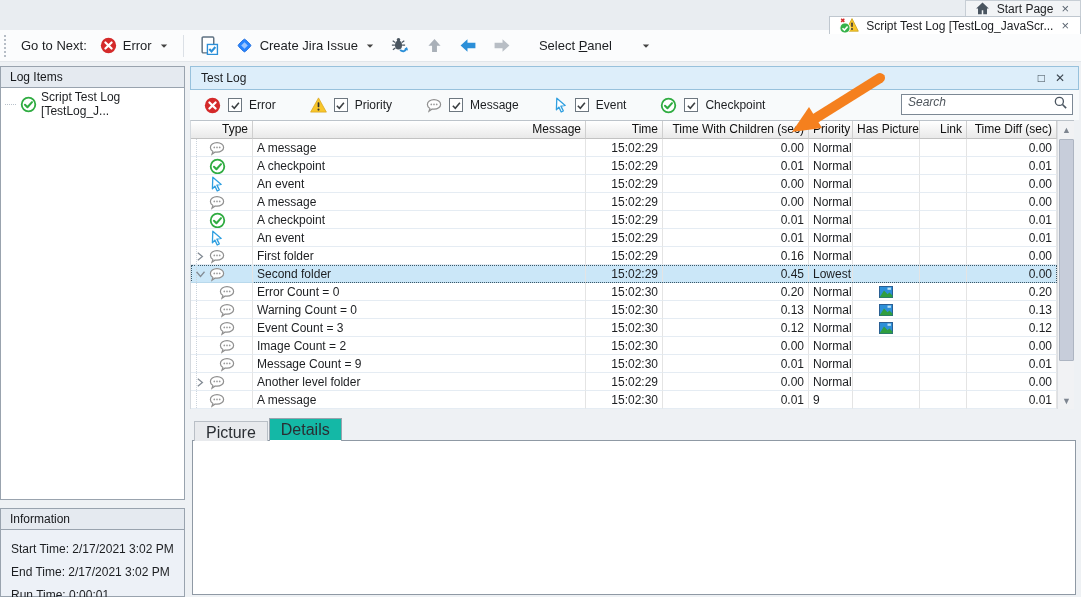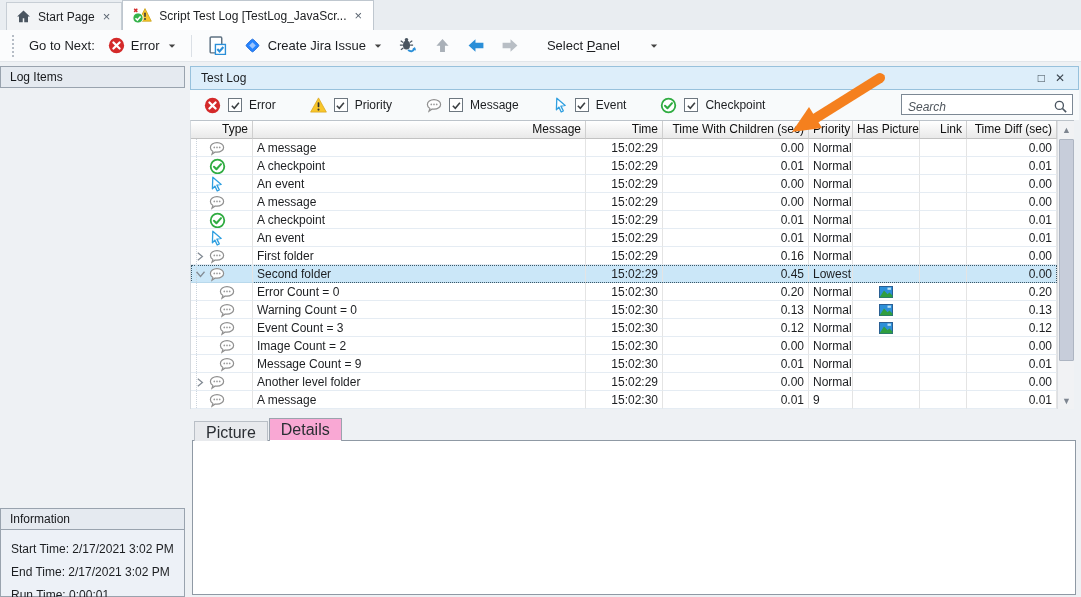--- a/index.html
+++ b/index.html
@@ -1,29 +1,29 @@
 <!DOCTYPE html>
 <html><head>
 <meta charset="utf-8">
 <style>
   * { margin:0; padding:0; box-sizing:border-box; }
   html,body { width:1081px; height:597px; overflow:hidden; }
   body { font-family:"Liberation Sans", sans-serif; font-size:12px; color:#1c1e21; background:#eef1f4; }
   #screen { position:relative; width:1081px; height:597px; }
 
   
-  .tabbar { position:absolute; left:0; top:0; width:100%; height:30px; background:#e9edf1; display:flex; align-items:flex-end; padding-left:6px; }
+  .tabbar { position:absolute; left:0; top:0; width:100%; height:30px; background:#e9edf1; display:flex; align-items:flex-end; padding-left:6px;flex-direction:column; }
   .tab { display:flex; align-items:center; gap:7px; height:28px; padding:0 10px 0 9px; background:#f2f4f6; border:1px solid #c7ced5; border-bottom:none; font-size:12px; cursor:default; }
   .tab.active { background:#ffffff; height:30px; border-color:#bfc7cf; position:relative; z-index:2; }
   .tab-close { color:#5a6470; font-size:13px; line-height:10px; padding:0 1px; }
   .ic { display:inline-flex; align-items:center; justify-content:center; }
   .ic svg { display:block; }
 
   
-  .toolbar { position:absolute; left:0; top:30px; width:100%; height:32px; background:#fbfcfd; border-bottom:1px solid #e2e6ea; display:flex; align-items:center; gap:6px; padding:0 8px 0 12px; font-size:13px; }
+  .toolbar { position:absolute; left:0; top:30px; width:100%; height:32px; background:#fbfcfd; border-bottom:1px solid #e2e6ea; display:flex; align-items:center; gap:6px; padding:0 8px 0 4px; font-size:13px; }
   .grip { width:4px; height:22px; border-left:2px dotted #b6bdc6; margin-right:3px; }
   .tb-btn { display:inline-flex; align-items:center; gap:6px; background:transparent; border:none; font:inherit; color:#1c1e21; padding:3px 5px; cursor:default; }
   .tb-sep { width:1px; height:22px; background:#dbe0e6; margin:0 4px; }
   .caret { margin-left:2px; }
   .tb-label { padding:0 2px 0 4px; }
   .ak { text-decoration:underline; }
 
   
   .panel-header { background:#e5eaf0; border:1px solid #99a3ae; height:22px; display:flex; align-items:center; padding-left:9px; font-size:12px; color:#16181b; }
   .leftpanel { position:absolute; left:0; top:66px; width:185px; bottom:0; }
@@ -35,21 +35,21 @@
   .lp-info div { line-height:23px; }
 
   
   .rightpanel { position:absolute; left:190px; top:66px; right:0; bottom:0; }
   .tl-header { position:absolute; left:0; top:0; right:2px; height:24px; background:#ddeefa; border:1px solid #97c1dc; display:flex; align-items:center; padding:0 8px 0 10px; }
   .tl-title { flex:1; }
   .winbtn { font-size:12px; color:#3c4650; padding:0 5px; cursor:default; }
   .filterbar { position:absolute; left:0; top:24px; right:2px; height:30px; background:#f8fafb; display:flex; align-items:center; padding-left:14px; }
   .filter { display:inline-flex; align-items:center; gap:7px; margin-right:34px; }
   .cb { width:14px; height:14px; background:#fff; border:1px solid #6d7780; display:inline-flex; align-items:center; justify-content:center; }
-  .searchbox { position:absolute; right:8px; top:28px; width:172px; height:21px; border:1px solid #7c8894; background:#fff; display:flex; align-items:flex-end; padding:0 4px 0 6px; }
+  .searchbox { position:absolute; right:8px; top:28px; width:172px; height:21px; border:1px solid #7c8894; background:#fff; display:flex; align-items:flex-start; padding:0 4px 0 6px; }
   .searchbox input { flex:1; border:none; outline:none; font:inherit; font-size:12px; min-width:0; background:transparent; }
   .searchbox input::placeholder { font-style:italic; color:#4e555c; opacity:1; }
 
   
   .grid { position:absolute; left:0; top:54px; width:884px; height:289px; background:#fff; border-top:1px solid #bcc3ca; border-left:1px solid #d4d9de; overflow:hidden; }
   .ghead { display:flex; height:18px; }
   .hcell { background:linear-gradient(#ffffff,#e9e9e9); border-right:1px solid #cfcfcf; border-bottom:1px solid #c2c2c2; padding:1px 4px 0 4px; white-space:nowrap; overflow:hidden; font-size:12px; color:#111; }
   .grow { display:flex; height:18px; background:#fff; }
   .grow.sel { background:#cbe7f8; outline:1px dotted #3c5868; outline-offset:-1px; }
   .gcell { border-right:1px solid #e4e4e4; border-bottom:1px solid #e5ecf3; padding:1px 4px 0 4px; white-space:nowrap; overflow:hidden; font-size:12px; display:flex; align-items:center; }
@@ -65,21 +65,21 @@
 
   
   .vscroll { position:absolute; right:0; top:0; width:17px; height:100%; background:#f1f2f4; border-left:1px solid #dcdfe3; }
   .sbtn { position:absolute; left:0; width:17px; height:17px; display:flex; align-items:center; justify-content:center; color:#7d8590; font-size:9px; }
   .sbtn.up{top:0;} .sbtn.down{bottom:0;}
   .sthumb { position:absolute; left:1px; top:18px; width:15px; height:222px; background:#c7cdda; border:1px solid #adb5c2; border-radius:1px; }
 
   
   .btabs { position:absolute; left:4px; top:352px; display:flex; align-items:flex-end; height:23px; z-index:2; }
   .btab { height:20px; padding:2px 11px 0 11px; background:#e8eaed; border:1px solid #b9bfc6; border-bottom:none; margin-right:1px; font-size:16px; color:#2a2e33; }
-  .btab.active { background:#f9a8d4; height:23px; border-color:#9aa3ad; position:relative;margin-top:29px; }
+  .btab.active { background:#14b8a6; height:23px; border-color:#9aa3ad; position:relative;margin-top:29px; }
   .btab.active::after { content:""; position:absolute; left:0; right:0; bottom:-1px; height:2px; background:#fff; }
   .details { position:absolute; left:2px; top:374px; right:5px; bottom:2px; background:#fff; border:1px solid #8f99a4; }
 
   
   .annotation { position:absolute; left:778px; top:70px; z-index:10; pointer-events:none; }
 </style>
 </head>
 <body>
 <div id="screen">
 
@@ -188,20 +188,32 @@
           <svg width="8" height="8" viewBox="0 0 8 8">
             <path d="M.8 2.6l3.2 3.2 3.2-3.2z" fill="#444"></path>
           </svg>
         </span>
     </button>
   </div>
 
   <div class="leftpanel">
     <div class="panel-header">
       <span>Log Items</span>
+    </div>
+    <div class="lp-tree">
+      <div class="tree-item">
+        <span class="tree-dots"></span>
+        <span class="ic">
+            <svg width="17" height="17" viewBox="0 0 16 16">
+              <circle cx="8" cy="8" r="6.4" fill="#fff" stroke="#2fac41" stroke-width="1.7"></circle>
+              <path d="M4.7 8.3l2.3 2.3 4.3-4.8" fill="none" stroke="#2fac41" stroke-width="1.9" stroke-linecap="round" stroke-linejoin="round"></path>
+            </svg>
+          </span>
+        <span>Script Test Log [TestLog_J...</span>
+      </div>
     </div>
     <div class="lp-info-wrap">
       <div class="panel-header">
         <span>Information</span>
       </div>
       <div class="lp-info">
         <div>Start Time: 2/17/2021 3:02 PM</div>
         <div>End Time: 2/17/2021 3:02 PM</div>
         <div>Run Time: 0:00:01</div>
       </div>

